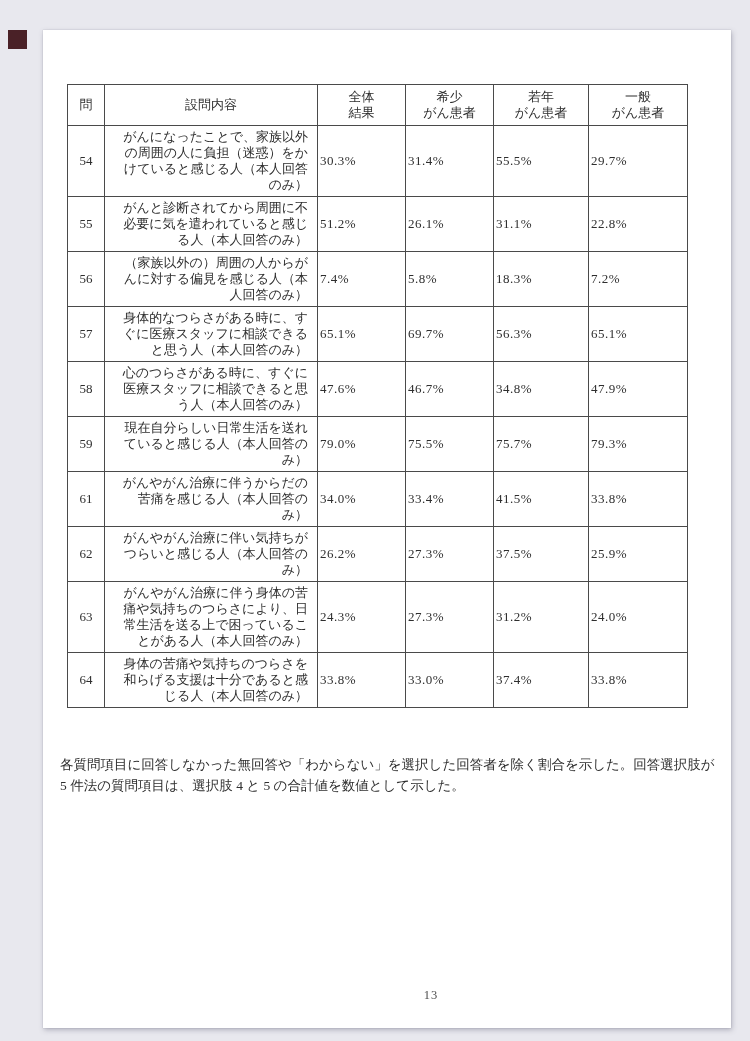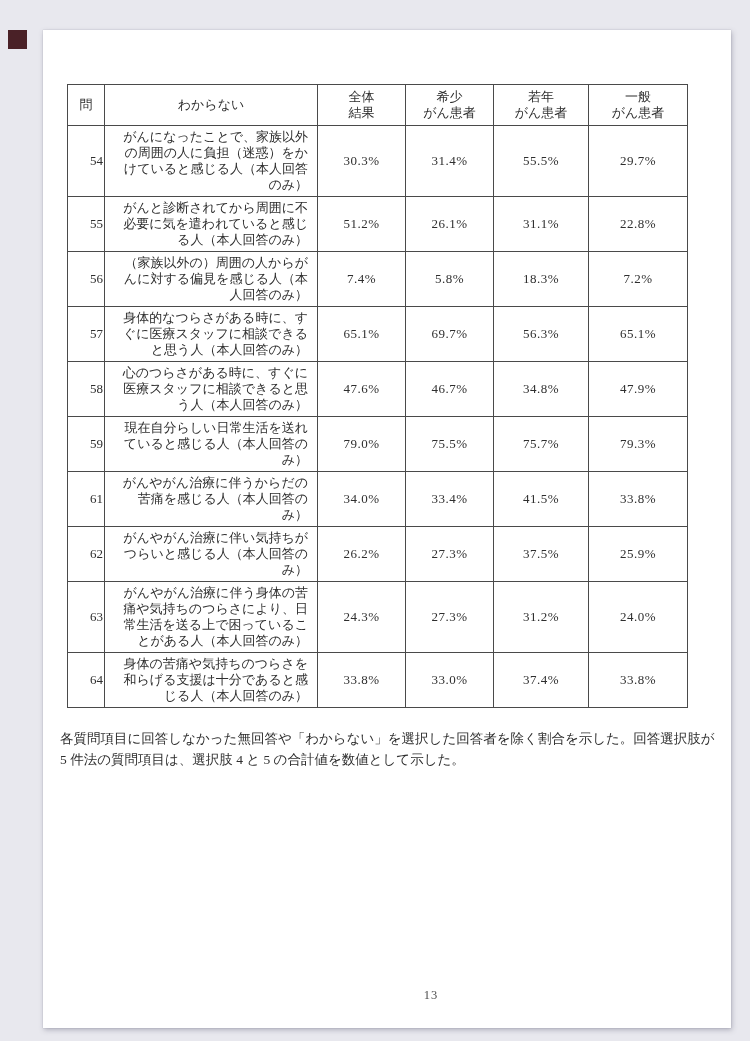--- a/index.html
+++ b/index.html
@@ -35,34 +35,34 @@
     vertical-align: middle;
     color: #2e2e2e;
   }
   th.h-cell {
     white-space: pre-line;
     text-align: center;
     height: 36px;
     padding: 2px 2px;
   }
   td.c-no {
-    text-align: right;
+    text-align: center;
     padding: 2px 1px;
   }
   td.c-q {
     text-align: right;
     padding: 3px 9px 3px 10px;
   }
   td.c-v {
-    text-align: center;
+    text-align: left;
     padding: 2px 2px;
     letter-spacing: 0.5px;
   }
   .footnote {
-    position: absolute; left: 17px; top: 698px;
+    position: absolute; left: 17px; top: 724px;
     width: 655px;
     font-size: 13.5px;
     line-height: 21px;
     text-align: left;
   }
   .page-number {
     position: absolute; left: 0; top: 958px;
     width: 100%;
     text-align: center;
     font-size: 12.5px;
@@ -83,21 +83,21 @@
       <col style="width:37px">
       <col style="width:213px">
       <col style="width:88px">
       <col style="width:88px">
       <col style="width:95px">
       <col style="width:99px">
     </colgroup>
     <thead>
       <tr>
         <th class="h-cell">問</th>
-        <th class="h-cell">わからない</th>
+        <th class="h-cell">設問内容</th>
         <th class="h-cell">全体
 結果</th>
         <th class="h-cell">希少
 がん患者</th>
         <th class="h-cell">若年
 がん患者</th>
         <th class="h-cell">一般
 がん患者</th>
       </tr>
     </thead>

